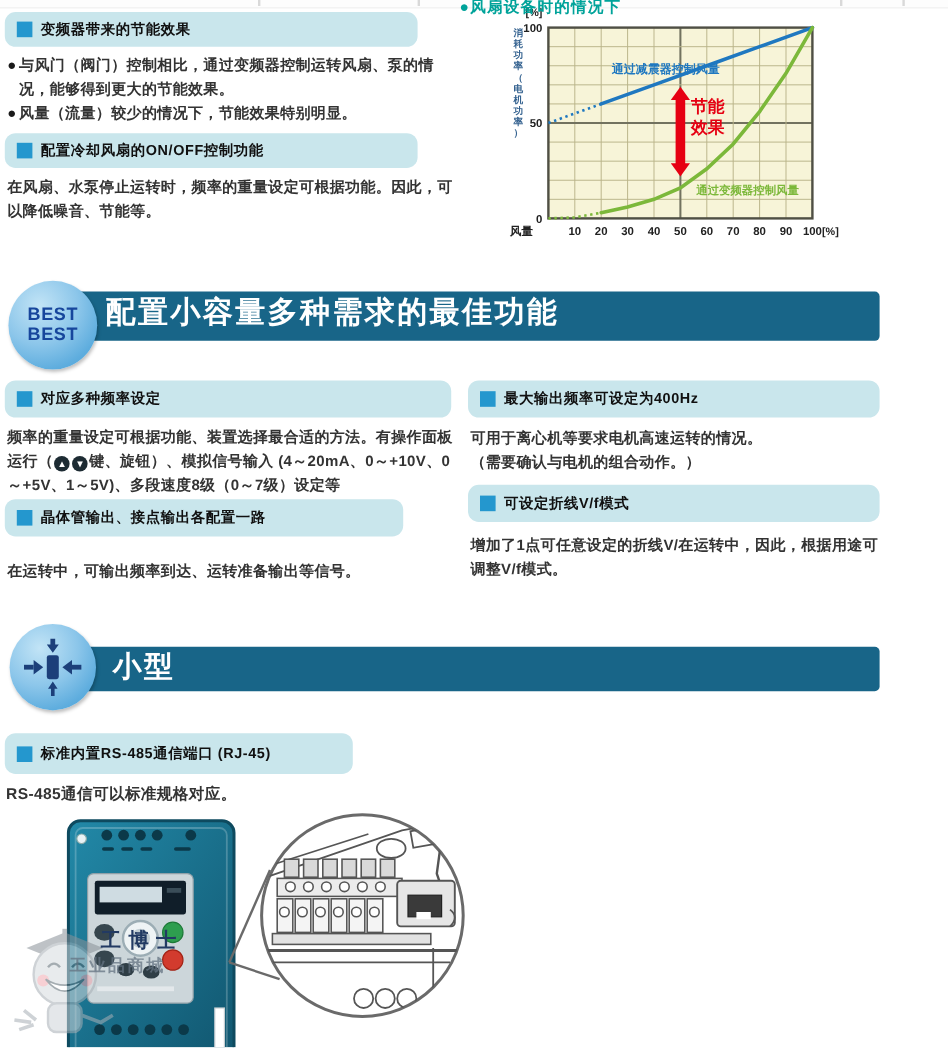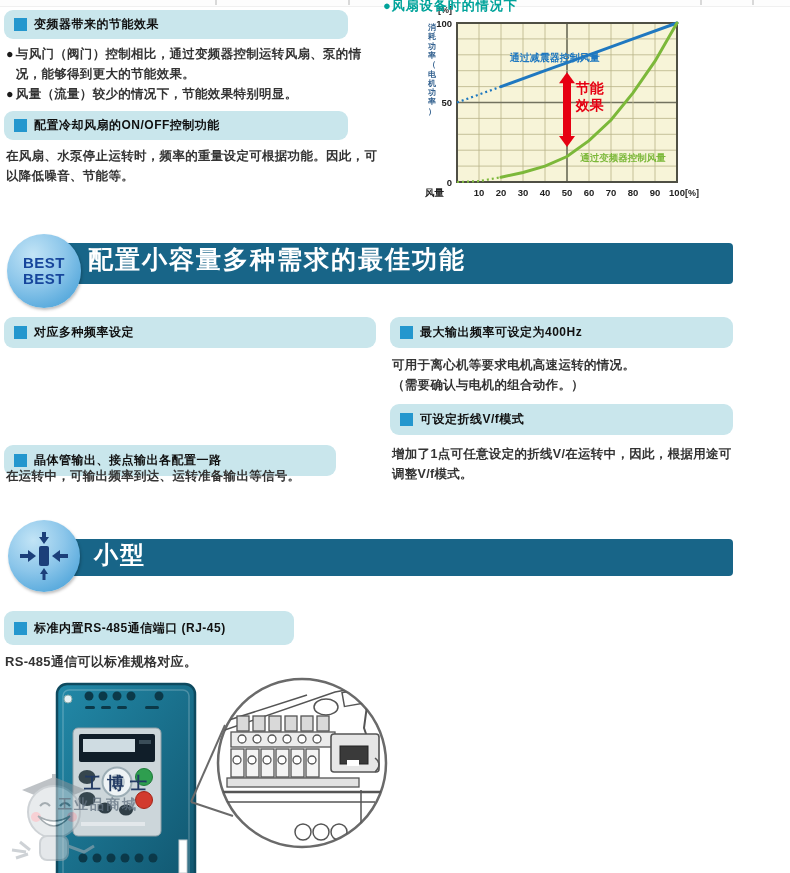--- a/index.html
+++ b/index.html
@@ -136,22 +136,25 @@
   </div>
   <div class="badge" style="left:7px;top:234px;width:74px;height:74px;">
     <span class="badge-txt">BEST</span>
     <span class="badge-txt">BEST</span>
   </div>
 
   <div class="hdr" style="left:4px;top:317px;width:372px;height:31px;">
     <span class="sq"></span>
     <span>对应多种频率设定</span>
   </div>
-
-  <div class="hdr" style="left:4px;top:445px;width:332px;height:31px;font-family:Liberation Mono, monospace;">
+  <div class="body-txt" style="left:6px;top:355px;width:374px;">
+    <span>频率的重量设定可根据功能、装置选择最合适的方法。有操作面板运行（</span><span class="key-ic">▲</span><span class="key-ic">▼</span><span>键、旋钮）、模拟信号输入 (4～20mA、0～+10V、0～+5V、1～5V)、多段速度8级（0～7级）设定等</span>
+  </div>
+
+  <div class="hdr" style="left:4px;top:416px;width:332px;height:31px;font-family:Liberation Mono, monospace;">
     <span class="sq"></span>
     <span>晶体管输出、接点输出各配置一路</span>
   </div>
   <div class="body-txt" style="left:6px;top:467px;width:374px;">在运转中，可输出频率到达、运转准备输出等信号。</div>
 
   <div class="hdr" style="left:390px;top:317px;width:343px;height:31px;">
     <span class="sq"></span>
     <span>最大输出频率可设定为400Hz</span>
   </div>
   <div class="body-txt" style="left:392px;top:356px;width:345px;">

